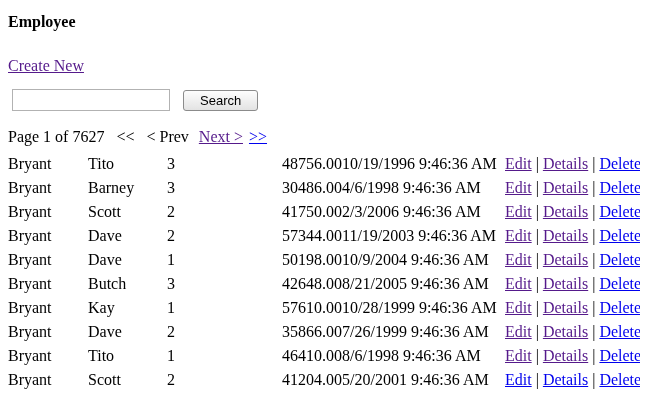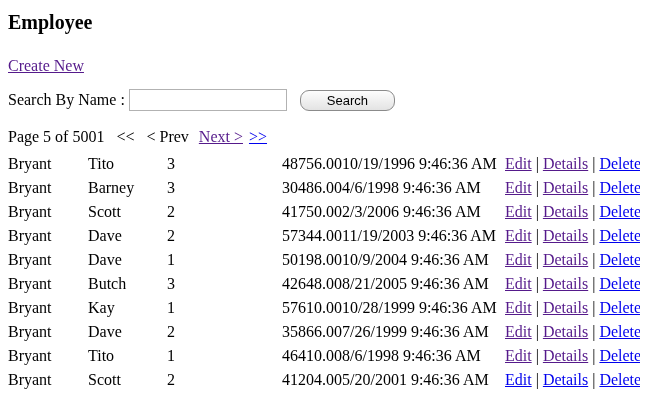--- a/index.html
+++ b/index.html
@@ -8,21 +8,21 @@
   }
   html,body{margin:0;padding:0;background:#fff;}
   body{
     width:632px;height:409px;
     margin:8px;
     font-family:"Liberation Serif", serif;
     font-size:16px;color:#000;
     overflow:hidden;
   }
   h2{
-    font-size:20px;line-height:28px;font-weight:bold;
+    font-size:16px;line-height:28px;font-weight:bold;
     margin:0 0 20px 0;
   }
   p{margin:0;}
   a{text-decoration:underline;cursor:pointer;}
   .visited{color:var(--visited);margin-top:8px;}
   .unvisited{color:var(--unvisited);}
   .create-row{margin:0 0 0 0;line-height:19px;}
   .search-row{
     margin-top:13px;height:24px;
     display:flex;align-items:center;
@@ -31,24 +31,24 @@
     margin-left:4px;
     width:150px;height:18px;
     border:1px solid #b2b2b2;
     font:13px "Liberation Sans", sans-serif;
     padding:1px 3px;
   }
   .search-row button{
     margin-left:13px;
     font:13px "Liberation Sans", sans-serif;
     color:#000;
-    padding:2px 26px;
+    padding:2px 16px;
     background:linear-gradient(#fdfdfd,#e3e3e3);
     border:1px solid #8b8b8b;
-    border-radius:9px;
+    border-radius:3px;
     text-align:right;
   }
   .pager{margin-top:15px;line-height:19px;}
   .pager .pg{margin-left:12px;}
   .pager .pg-next{margin-left:10px;text-decoration:underline;}
   .pager .pg-last{margin-left:6px;}
   .pager .disabled{color:#000;text-decoration:none;}
   table{
     border-collapse:collapse;table-layout:fixed;
     margin-top:6px;width:632px;
@@ -65,27 +65,26 @@
 </head>
 <body>
 
 <h2>Employee</h2>
 
 <p class="create-row">
   <a class="visited" href="#">Create New</a>
 </p>
 
 <div class="search-row">
-  <span>Search By Name :</span>
   <input type="text" value="" style="">
   <button>Search</button>
 </div>
 
 <p class="pager">
-  <span>Page 5 of 5001</span><span class="pg disabled">&lt;&lt;</span><span class="pg disabled">&lt; Prev</span><a class="pg pg-next visited" href="#">Next &gt;</a><a class="pg-last unvisited" href="#">&gt;&gt;</a>
+  <span>Page 1 of 7627</span><span class="pg disabled">&lt;&lt;</span><span class="pg disabled">&lt; Prev</span><a class="pg pg-next visited" href="#">Next &gt;</a><a class="pg-last unvisited" href="#">&gt;&gt;</a>
 </p>
 
 <table>
   <colgroup>
     <col style="width:80px">
       <col style="width:79px">
       <col style="width:115px">
     <col style="width:60px">
       <col style="width:163px">
       <col style="width:135px">

